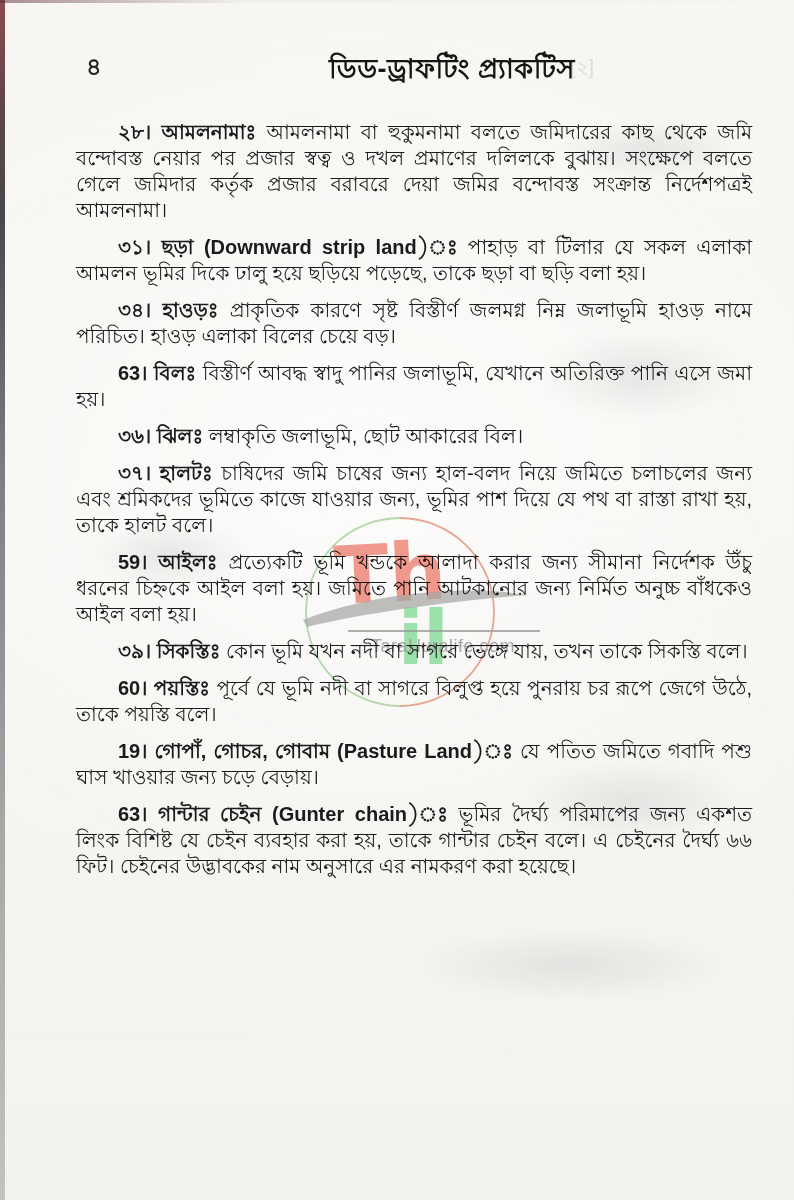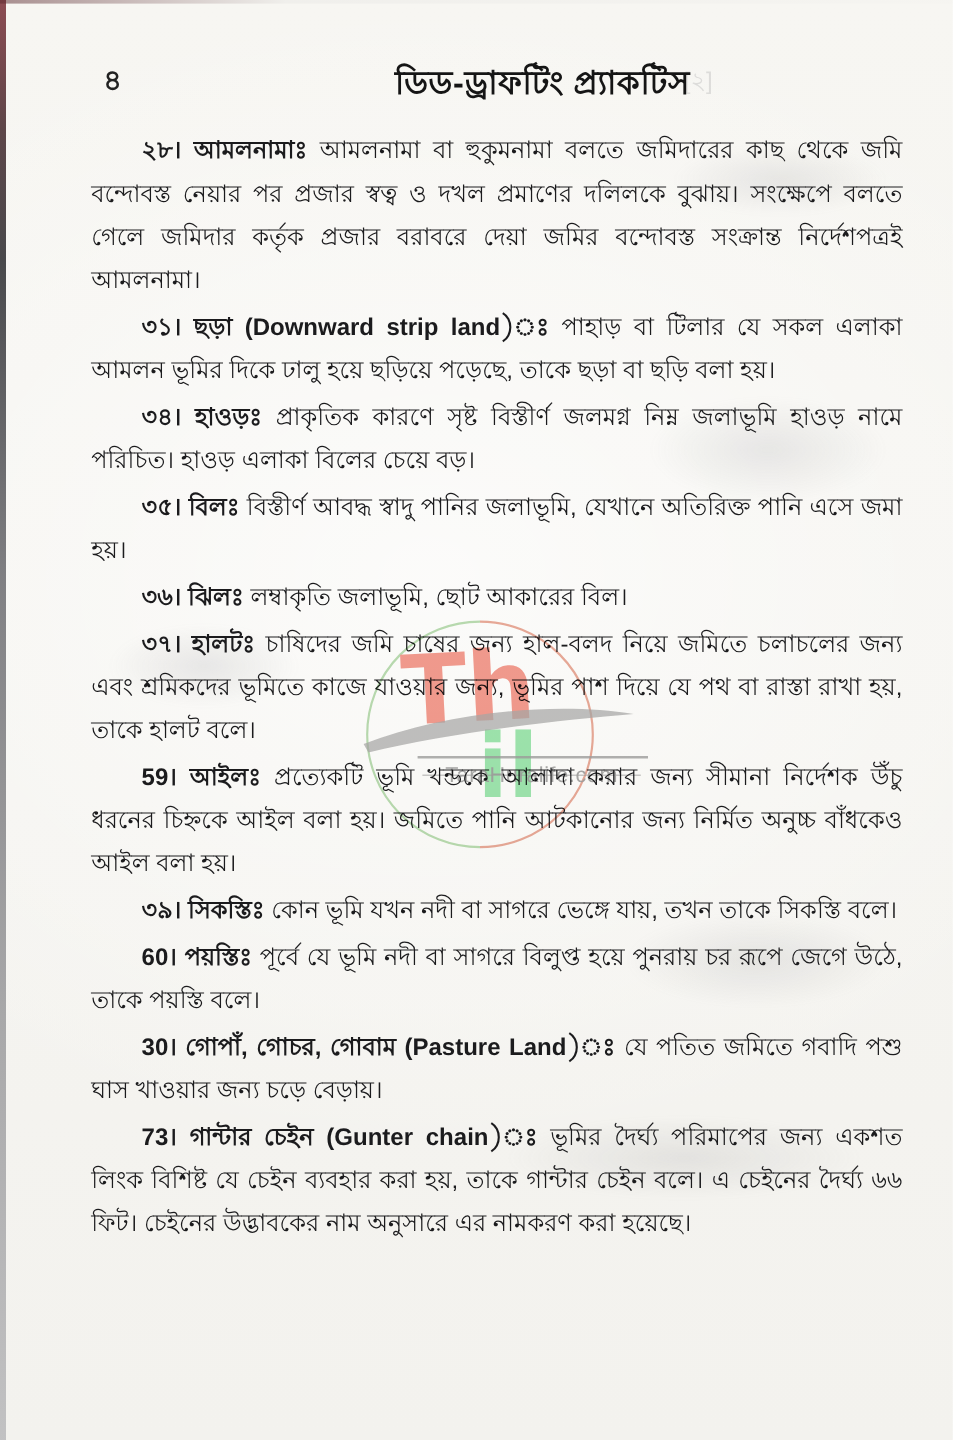--- a/index.html
+++ b/index.html
@@ -31,22 +31,22 @@
     position:absolute;left:0;right:0;top:48px;
     text-align:center;padding-left:110px;
     font-size:27px;font-weight:bold;color:#151515;
     letter-spacing:.5px;
   }
 
   .text-block{
     position:absolute;left:76px;right:42px;top:108px;
   }
   .entry{
-    margin:0 0 3px 0;
-    font-size:20px;line-height:36px;
+    margin:11px 0 3px 0;
+    font-size:20px;line-height:26px;
     text-align:justify;text-indent:42px;
     color:#1b1b1d;
   }
   .entry .lead{font-weight:bold;}
   .entry .lead::after{content:" ";}
 
   
   .watermark{
     position:absolute;left:0;top:0;z-index:3;
     pointer-events:none;mix-blend-mode:multiply;opacity:.85;
@@ -77,28 +77,28 @@
 <div class="ghost-mark">[২]</div>
 
 <div class="page-inner">
   <div class="page-number">৪</div>
   <div class="book-title">ডিড-ড্রাফটিং প্র্যাকটিস</div>
 
   <div class="text-block">
     <p class="entry"><span class="lead">২৮। আমলনামাঃ</span><span>আমলনামা বা হুকুমনামা বলতে জমিদারের কাছ থেকে জমি বন্দোবস্ত নেয়ার পর প্রজার স্বত্ব ও দখল প্রমাণের দলিলকে বুঝায়। সংক্ষেপে বলতে গেলে জমিদার কর্তৃক প্রজার বরাবরে দেয়া জমির বন্দোবস্ত সংক্রান্ত নির্দেশপত্রই আমলনামা।</span></p>
     <p class="entry"><span class="lead">৩১। ছড়া (Downward strip land)ঃ</span><span>পাহাড় বা টিলার যে সকল এলাকা আমলন ভূমির দিকে ঢালু হয়ে ছড়িয়ে পড়েছে, তাকে ছড়া বা ছড়ি বলা হয়।</span></p>
     <p class="entry"><span class="lead">৩৪। হাওড়ঃ</span><span>প্রাকৃতিক কারণে সৃষ্ট বিস্তীর্ণ জলমগ্ন নিম্ন জলাভূমি হাওড় নামে পরিচিত। হাওড় এলাকা বিলের চেয়ে বড়।</span></p>
-    <p class="entry"><span class="lead">৩৫। বিলঃ</span><span>বিস্তীর্ণ আবদ্ধ স্বাদু পানির জলাভূমি, যেখানে অতিরিক্ত পানি এসে জমা হয়।</span></p>
+    <p class="entry"><span class="lead">63। বিলঃ</span><span>বিস্তীর্ণ আবদ্ধ স্বাদু পানির জলাভূমি, যেখানে অতিরিক্ত পানি এসে জমা হয়।</span></p>
     <p class="entry"><span class="lead">৩৬। ঝিলঃ</span><span>লম্বাকৃতি জলাভূমি, ছোট আকারের বিল।</span></p>
     <p class="entry"><span class="lead">৩৭। হালটঃ</span><span>চাষিদের জমি চাষের জন্য হাল-বলদ নিয়ে জমিতে চলাচলের জন্য এবং শ্রমিকদের ভূমিতে কাজে যাওয়ার জন্য, ভূমির পাশ দিয়ে যে পথ বা রাস্তা রাখা হয়, তাকে হালট বলে।</span></p>
     <p class="entry"><span class="lead">59। আইলঃ</span><span>প্রত্যেকটি ভূমি খন্ডকে আলাদা করার জন্য সীমানা নির্দেশক উঁচু ধরনের চিহ্নকে আইল বলা হয়। জমিতে পানি আটকানোর জন্য নির্মিত অনুচ্চ বাঁধকেও আইল বলা হয়।</span></p>
     <p class="entry"><span class="lead">৩৯। সিকস্তিঃ</span><span>কোন ভূমি যখন নদী বা সাগরে ভেঙ্গে যায়, তখন তাকে সিকস্তি বলে।</span></p>
     <p class="entry"><span class="lead">60। পয়স্তিঃ</span><span>পূর্বে যে ভূমি নদী বা সাগরে বিলুপ্ত হয়ে পুনরায় চর রূপে জেগে উঠে, তাকে পয়স্তি বলে।</span></p>
-    <p class="entry"><span class="lead">30। গোপাঁ, গোচর, গোবাম (Pasture Land)ঃ</span><span>যে পতিত জমিতে গবাদি পশু ঘাস খাওয়ার জন্য চড়ে বেড়ায়।</span></p>
-    <p class="entry"><span class="lead">73। গান্টার চেইন (Gunter chain)ঃ</span><span>ভূমির দৈর্ঘ্য পরিমাপের জন্য একশত লিংক বিশিষ্ট যে চেইন ব্যবহার করা হয়, তাকে গান্টার চেইন বলে। এ চেইনের দৈর্ঘ্য ৬৬ ফিট। চেইনের উদ্ভাবকের নাম অনুসারে এর নামকরণ করা হয়েছে।</span></p>
+    <p class="entry"><span class="lead">19। গোপাঁ, গোচর, গোবাম (Pasture Land)ঃ</span><span>যে পতিত জমিতে গবাদি পশু ঘাস খাওয়ার জন্য চড়ে বেড়ায়।</span></p>
+    <p class="entry"><span class="lead">63। গান্টার চেইন (Gunter chain)ঃ</span><span>ভূমির দৈর্ঘ্য পরিমাপের জন্য একশত লিংক বিশিষ্ট যে চেইন ব্যবহার করা হয়, তাকে গান্টার চেইন বলে। এ চেইনের দৈর্ঘ্য ৬৬ ফিট। চেইনের উদ্ভাবকের নাম অনুসারে এর নামকরণ করা হয়েছে।</span></p>
   </div>
 </div>
 
 <svg class="watermark" width="794" height="1200" viewBox="0 0 794 1200" aria-hidden="true">
   <path d="M 400 518 A 94 94 0 0 0 400 706" fill="none" stroke="#9fcf94" stroke-width="1.8" opacity="0.85"></path>
   <path d="M 400 706 A 94 94 0 0 0 400 518" fill="none" stroke="#e28a72" stroke-width="1.8" opacity="0.85"></path>
   <text x="336" y="604" font-size="80" font-weight="bold" fill="#f28b7d" transform="rotate(-3 336 604)" font-family="'DejaVu Sans',sans-serif">Th</text>
   <text x="398" y="664" font-size="74" font-weight="bold" fill="#8ee3a2" font-family="'DejaVu Sans',sans-serif">il</text>
   <path d="M 303 620 C 370 594 462 584 528 595 C 465 600 372 611 307 627 Z" fill="#9a9a9a" opacity="0.72"></path>
   <line x1="348" y1="631" x2="540" y2="631" stroke="#8f8f8f" stroke-width="2" opacity="0.8"></line>

